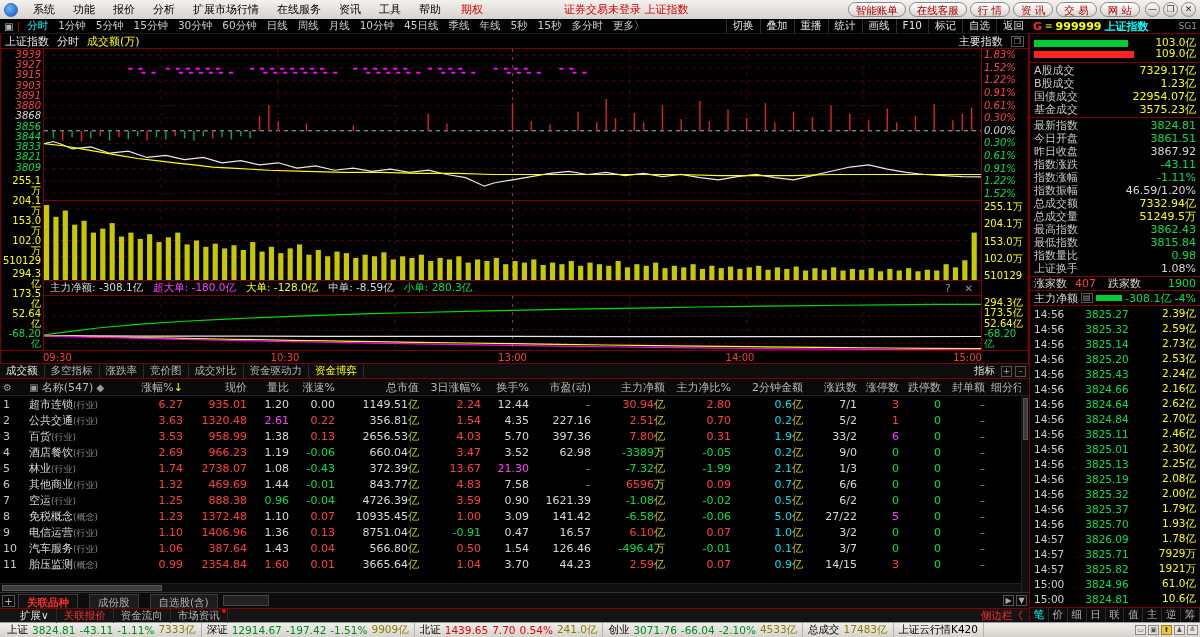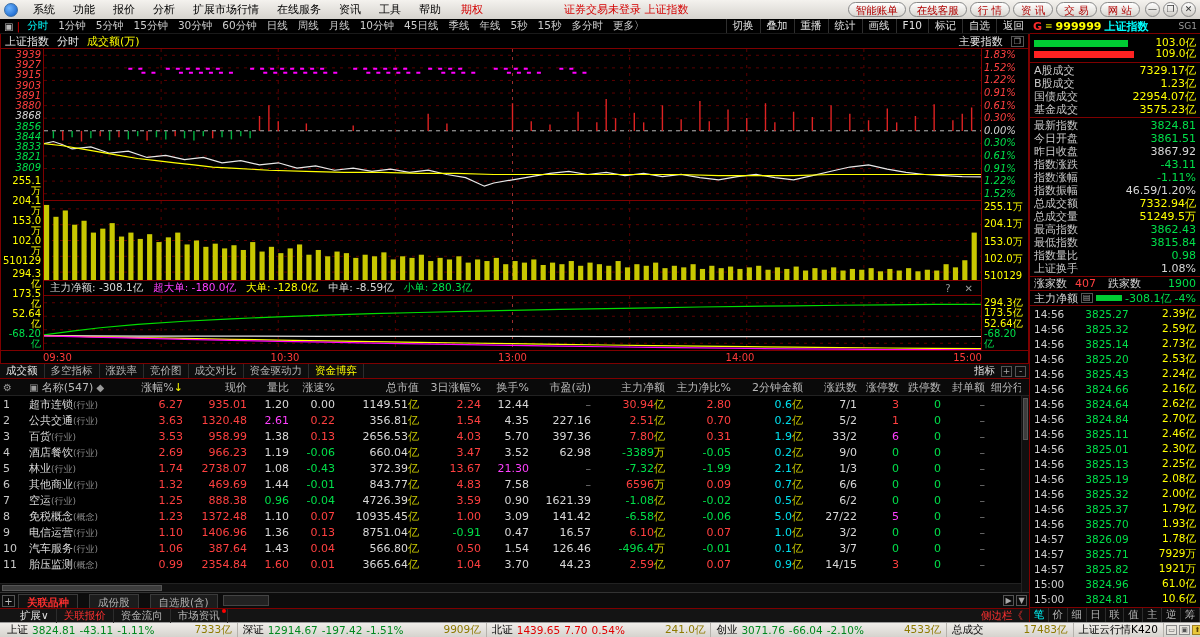--- a/index.html
+++ b/index.html
@@ -141,21 +141,21 @@
   .statusbar{height:15px;flex:0 0 auto;background:linear-gradient(#f0eeea,#d6d3ce);display:flex;align-items:center;
              color:#000;font-size:10.5px;border-top:1px solid #9a9a9a;padding:0 2px;}
   .seg{display:flex;gap:4px;padding:0 5px;border-right:1px solid #b5b2ac;white-space:nowrap;align-items:center;}
   .statusbar .sp{flex:1;}
   .sicon{width:11px;height:10px;margin-left:2px;border:1px solid #8a8a8a;background:#e8e6e0;font-size:7px;
          line-height:9px;text-align:center;color:#555;}
   .sicon.y{background:#e8c83c;border-color:#a08020;color:#5a4000;}
   
   .c-r{color:#ff4040;} .c-g{color:#00e04a;} .c-w{color:#d8d8d8;} .c-y{color:#ffff00;}
   .c-m{color:#ff40ff;} .c-c{color:#00e0ee;} .c-d{color:#808080;} .c-k{color:#000;}
-  .c-g2{color:#00881e;} .c-r2{color:#e00000;} .c-o{color:#8f7a00;margin-left:36px;}
+  .c-g2{color:#00881e;} .c-r2{color:#e00000;} .c-o{color:#8f7a00;}
 </style>
 </head>
 <body>
 
 <div class="app">
 
   <div class="menubar">
     <div class="logo"></div>
     <div id="menu-items" style="display:flex;">
         <div class="menu-item">系统</div>

